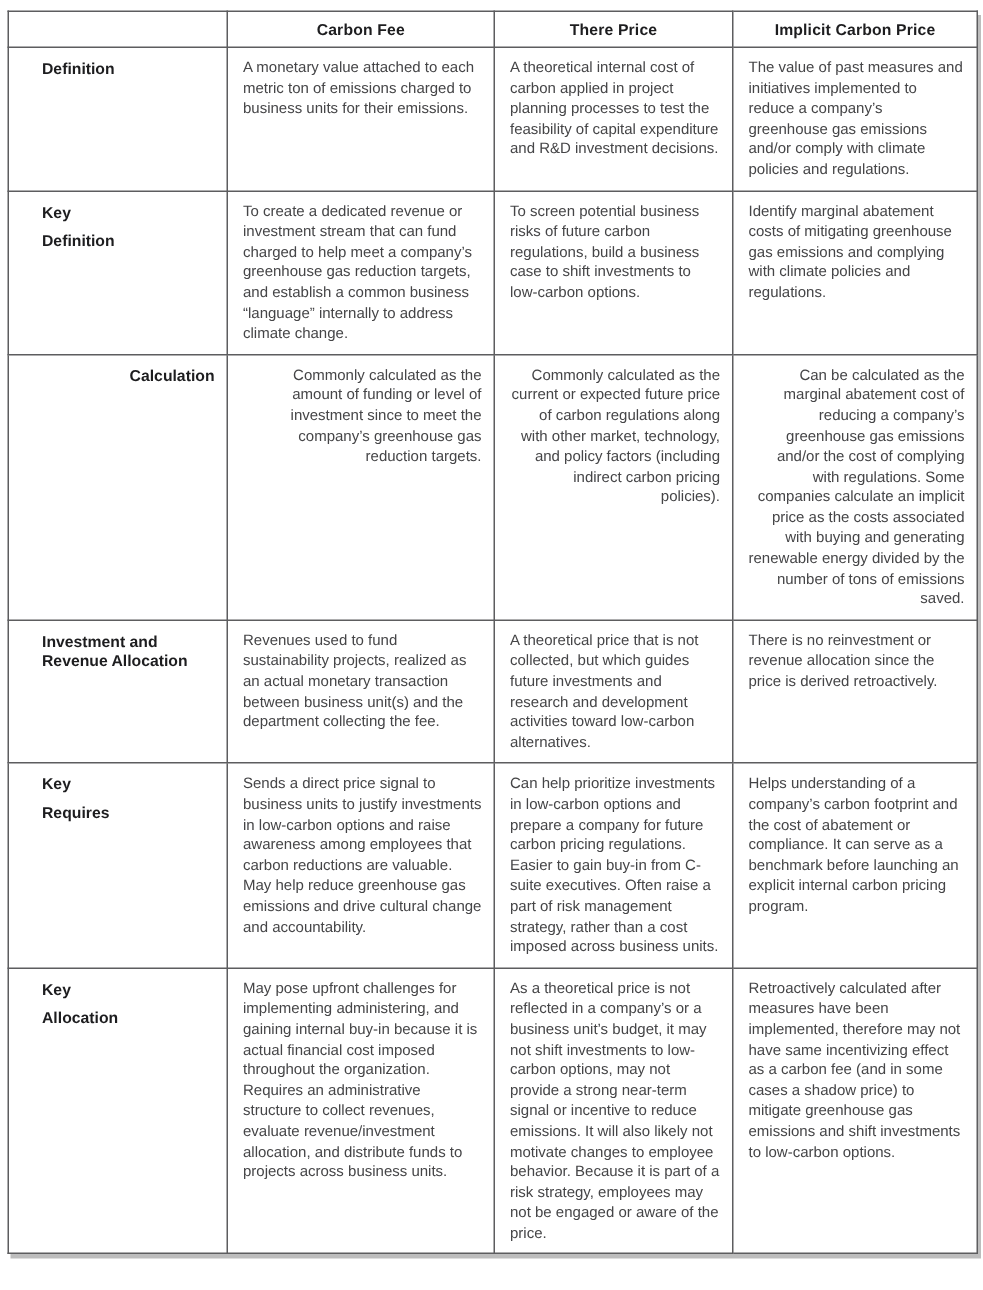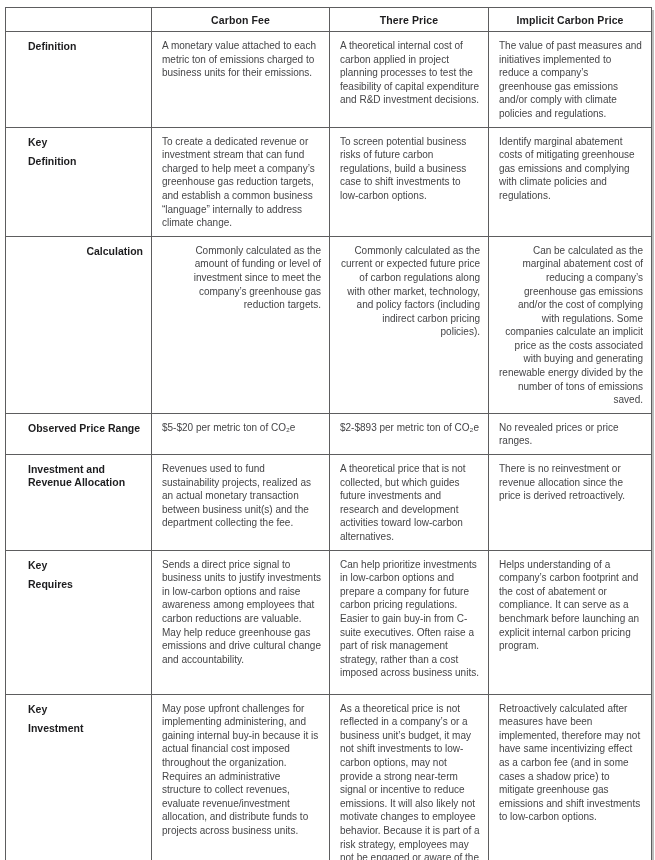--- a/index.html
+++ b/index.html
@@ -106,47 +106,39 @@
         <tr>
           <td class="label-cell">
             <div class="label-line">Calculation</div>
           </td>
           <td class="body-cell">Commonly calculated as the amount of funding or level of investment since to meet the company’s greenhouse gas reduction targets.</td>
           <td class="body-cell">Commonly calculated as the current or expected future price of carbon regulations along with other market, technology, and policy factors (including indirect carbon pricing policies).</td>
           <td class="body-cell">Can be calculated as the marginal abatement cost of reducing a company’s greenhouse gas emissions and/or the cost of complying with regulations. Some companies calculate an implicit price as the costs associated with buying and generating renewable energy divided by the number of tons of emissions saved.</td>
         </tr>
         <tr>
           <td class="label-cell">
-            <div class="label-line">Observed Price Range</div>
-          </td>
-          <td class="body-cell">$5-$20 per metric ton of CO₂e</td>
-          <td class="body-cell">$2-$893 per metric ton of CO₂e</td>
-          <td class="body-cell">No revealed prices or price ranges.</td>
-        </tr>
-        <tr>
-          <td class="label-cell">
             <div class="label-line">Investment and Revenue Allocation</div>
           </td>
           <td class="body-cell">Revenues used to fund sustainability projects, realized as an actual monetary transaction between business unit(s) and the department collecting the fee.</td>
           <td class="body-cell">A theoretical price that is not collected, but which guides future investments and research and development activities toward low-carbon alternatives.</td>
           <td class="body-cell">There is no reinvestment or revenue allocation since the price is derived retroactively.</td>
         </tr>
         <tr>
           <td class="label-cell">
             <div class="label-line">Key</div>
             <div class="label-line">Requires</div>
           </td>
           <td class="body-cell">Sends a direct price signal to business units to justify investments in low-carbon options and raise awareness among employees that carbon reductions are valuable. May help reduce greenhouse gas emissions and drive cultural change and accountability.</td>
           <td class="body-cell">Can help prioritize investments in low-carbon options and prepare a company for future carbon pricing regulations. Easier to gain buy-in from C-suite executives. Often raise a part of risk management strategy, rather than a cost imposed across business units.</td>
           <td class="body-cell">Helps understanding of a company’s carbon footprint and the cost of abatement or compliance. It can serve as a benchmark before launching an explicit internal carbon pricing program.</td>
         </tr>
         <tr>
           <td class="label-cell">
             <div class="label-line">Key</div>
-            <div class="label-line">Investment</div>
+            <div class="label-line">Allocation</div>
           </td>
           <td class="body-cell">May pose upfront challenges for implementing administering, and gaining internal buy-in because it is actual financial cost imposed throughout the organization. Requires an administrative structure to collect revenues, evaluate revenue/investment allocation, and distribute funds to projects across business units.</td>
           <td class="body-cell">As a theoretical price is not reflected in a company’s or a business unit’s budget, it may not shift investments to low-carbon options, may not provide a strong near-term signal or incentive to reduce emissions. It will also likely not motivate changes to employee behavior. Because it is part of a risk strategy, employees may not be engaged or aware of the price.</td>
           <td class="body-cell">Retroactively calculated after measures have been implemented, therefore may not have same incentivizing effect as a carbon fee (and in some cases a shadow price) to mitigate greenhouse gas emissions and shift investments to low-carbon options.</td>
         </tr>
       </tbody>
   </table>
 </div>
 
 </body></html>

